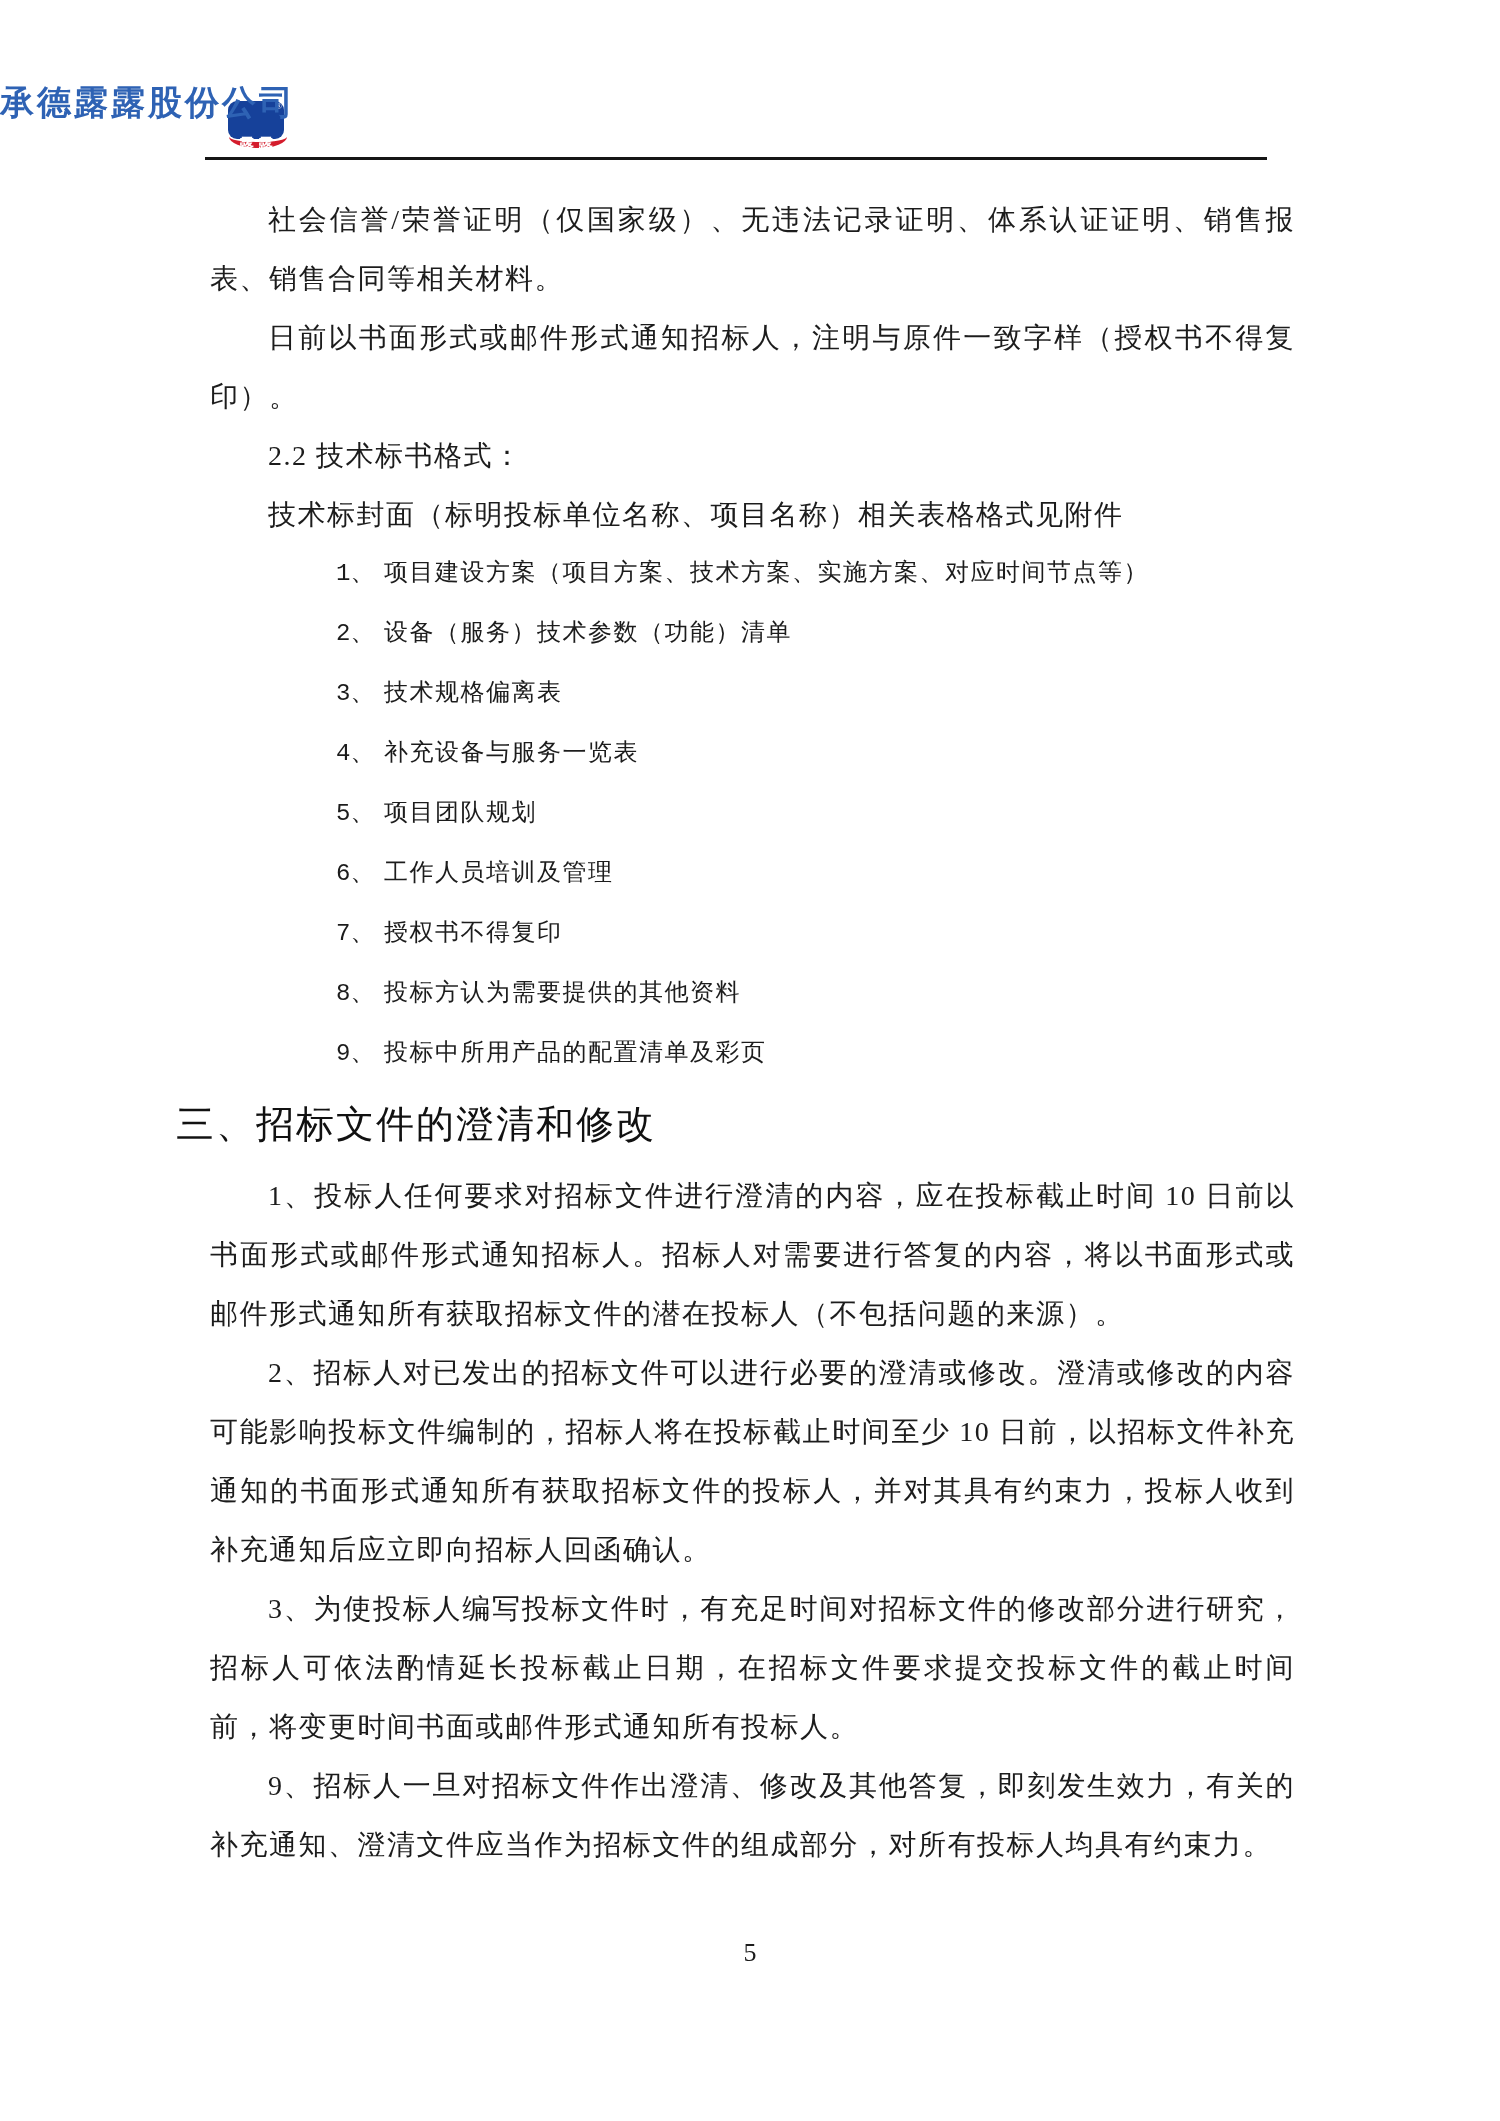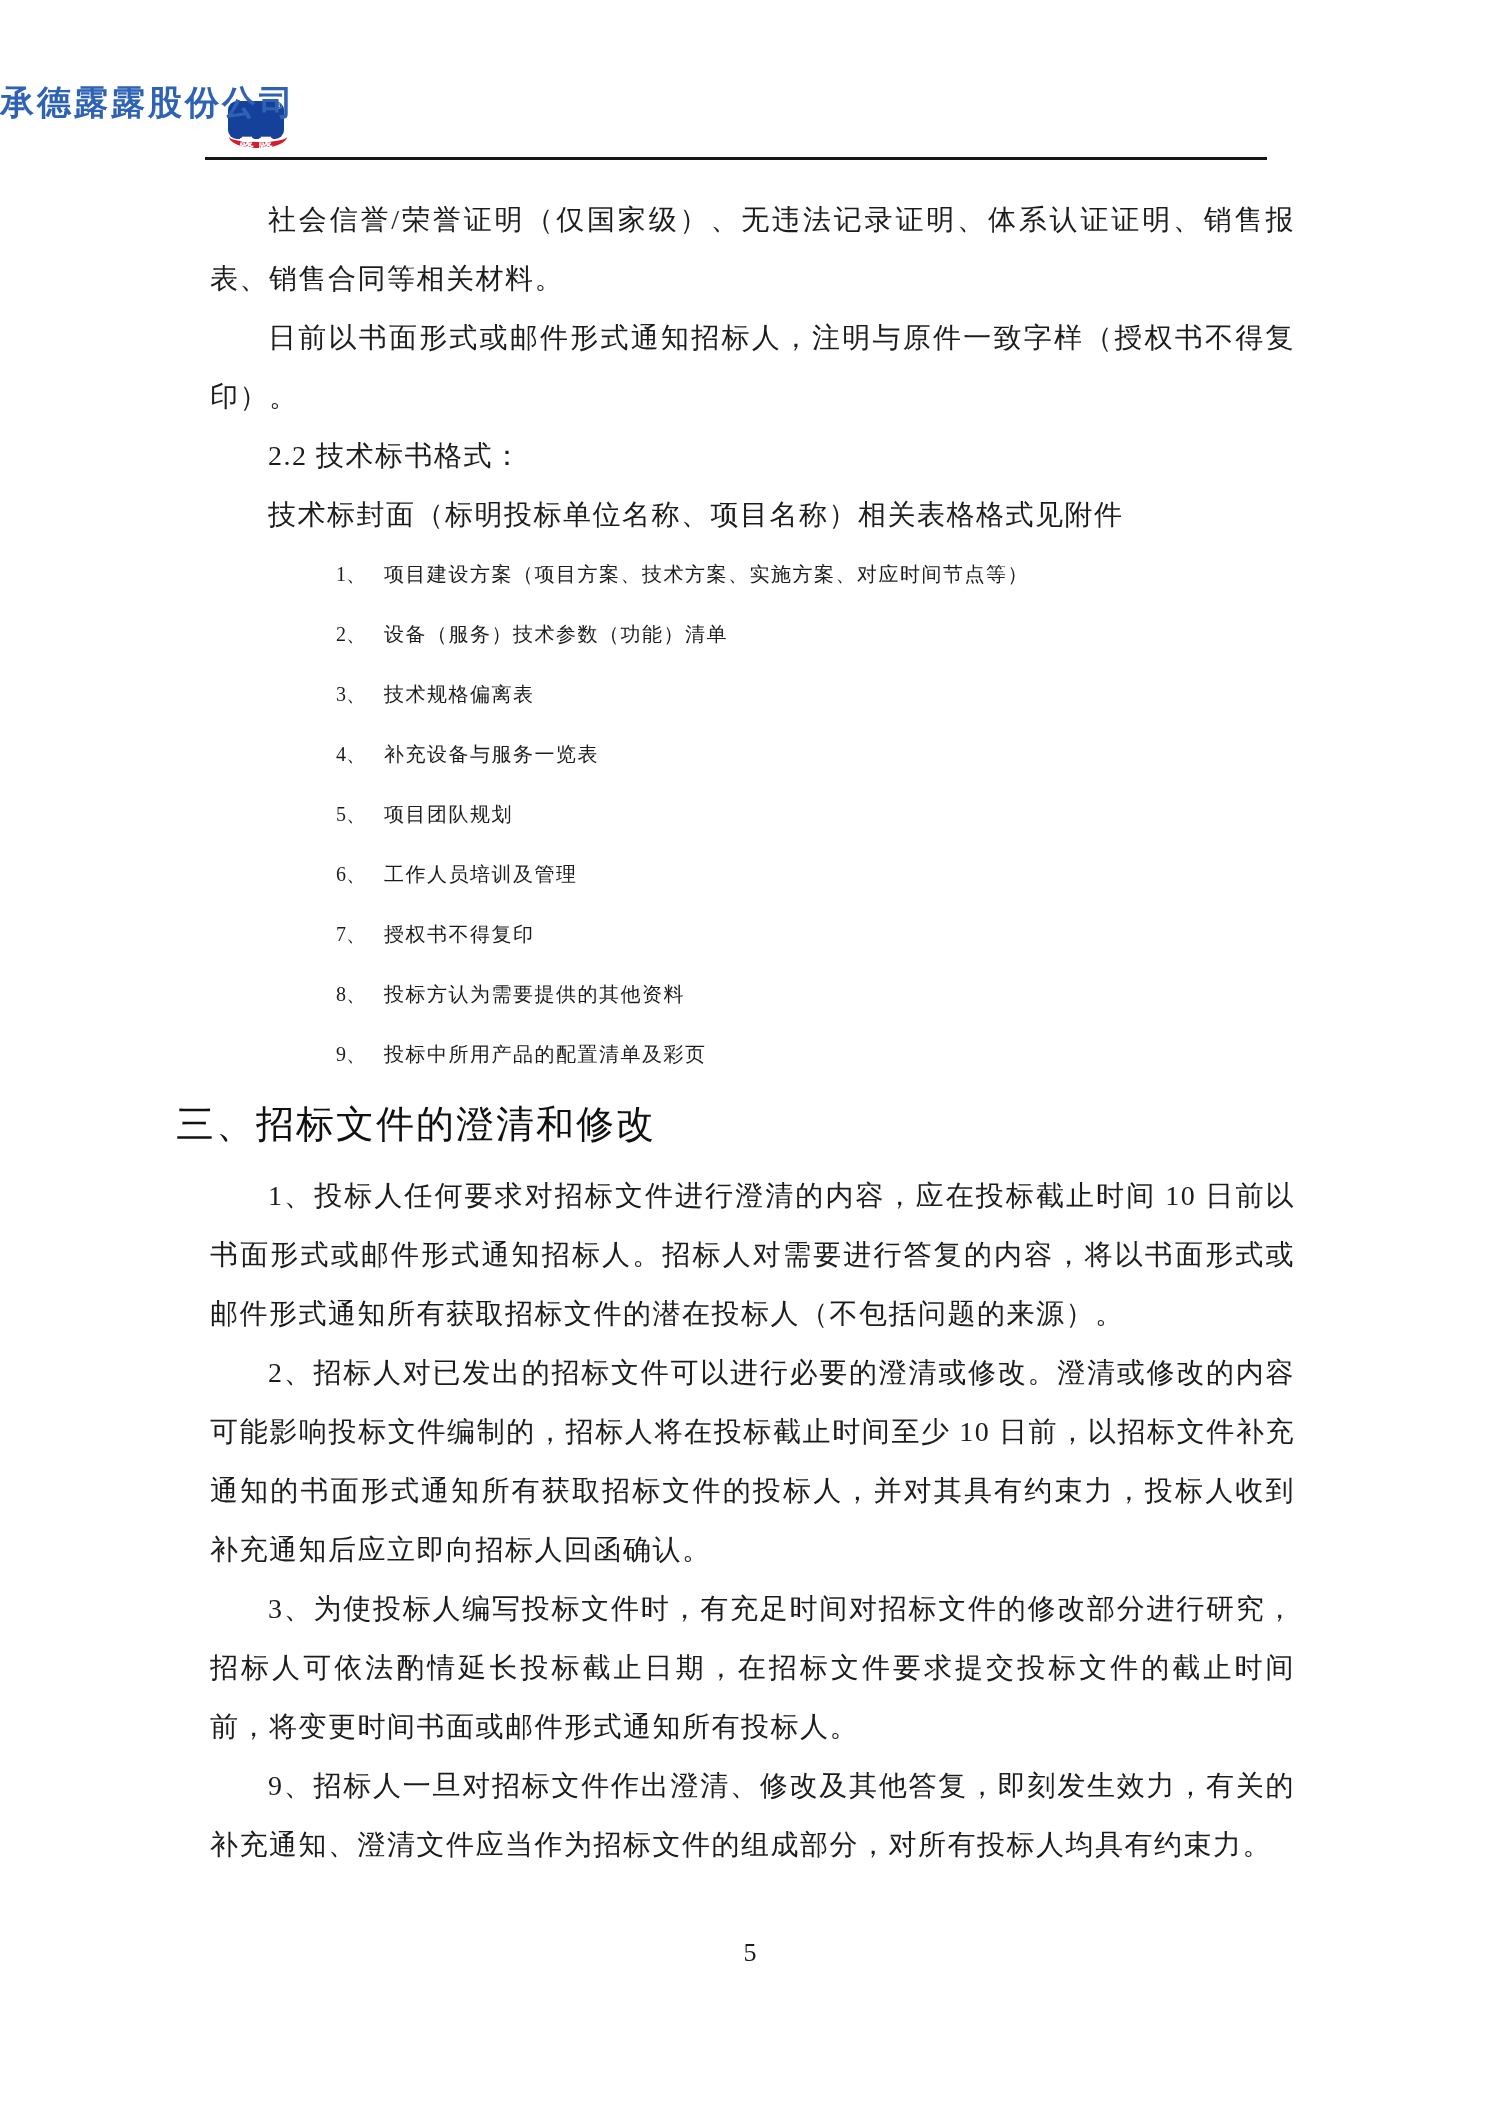--- a/index.html
+++ b/index.html
@@ -55,23 +55,24 @@
     width:1085px;
   }
   .para {
     font-size:28px; line-height:59px;
     letter-spacing:1.5px;
     text-align:justify;
   }
   .indent { text-indent:58px; }
   .doc-list { list-style:none; margin:0; }
   .doc-list li {
-    font-size:20px; line-height:60px;
+    font-size:24px; line-height:60px;
     letter-spacing:1.5px;
     padding-left:126px;
+    font-family:Liberation Mono, monospace;
   }
   .doc-list .num {
     display:inline-block; min-width:48px;
     letter-spacing:0;
   }
   .section-heading {
     font-family:"Liberation Sans","DejaVu Sans",sans-serif;
     font-size:38px; font-weight:400; letter-spacing:2px;
     color:#111111;
     margin:14px 0 16px -34px;

